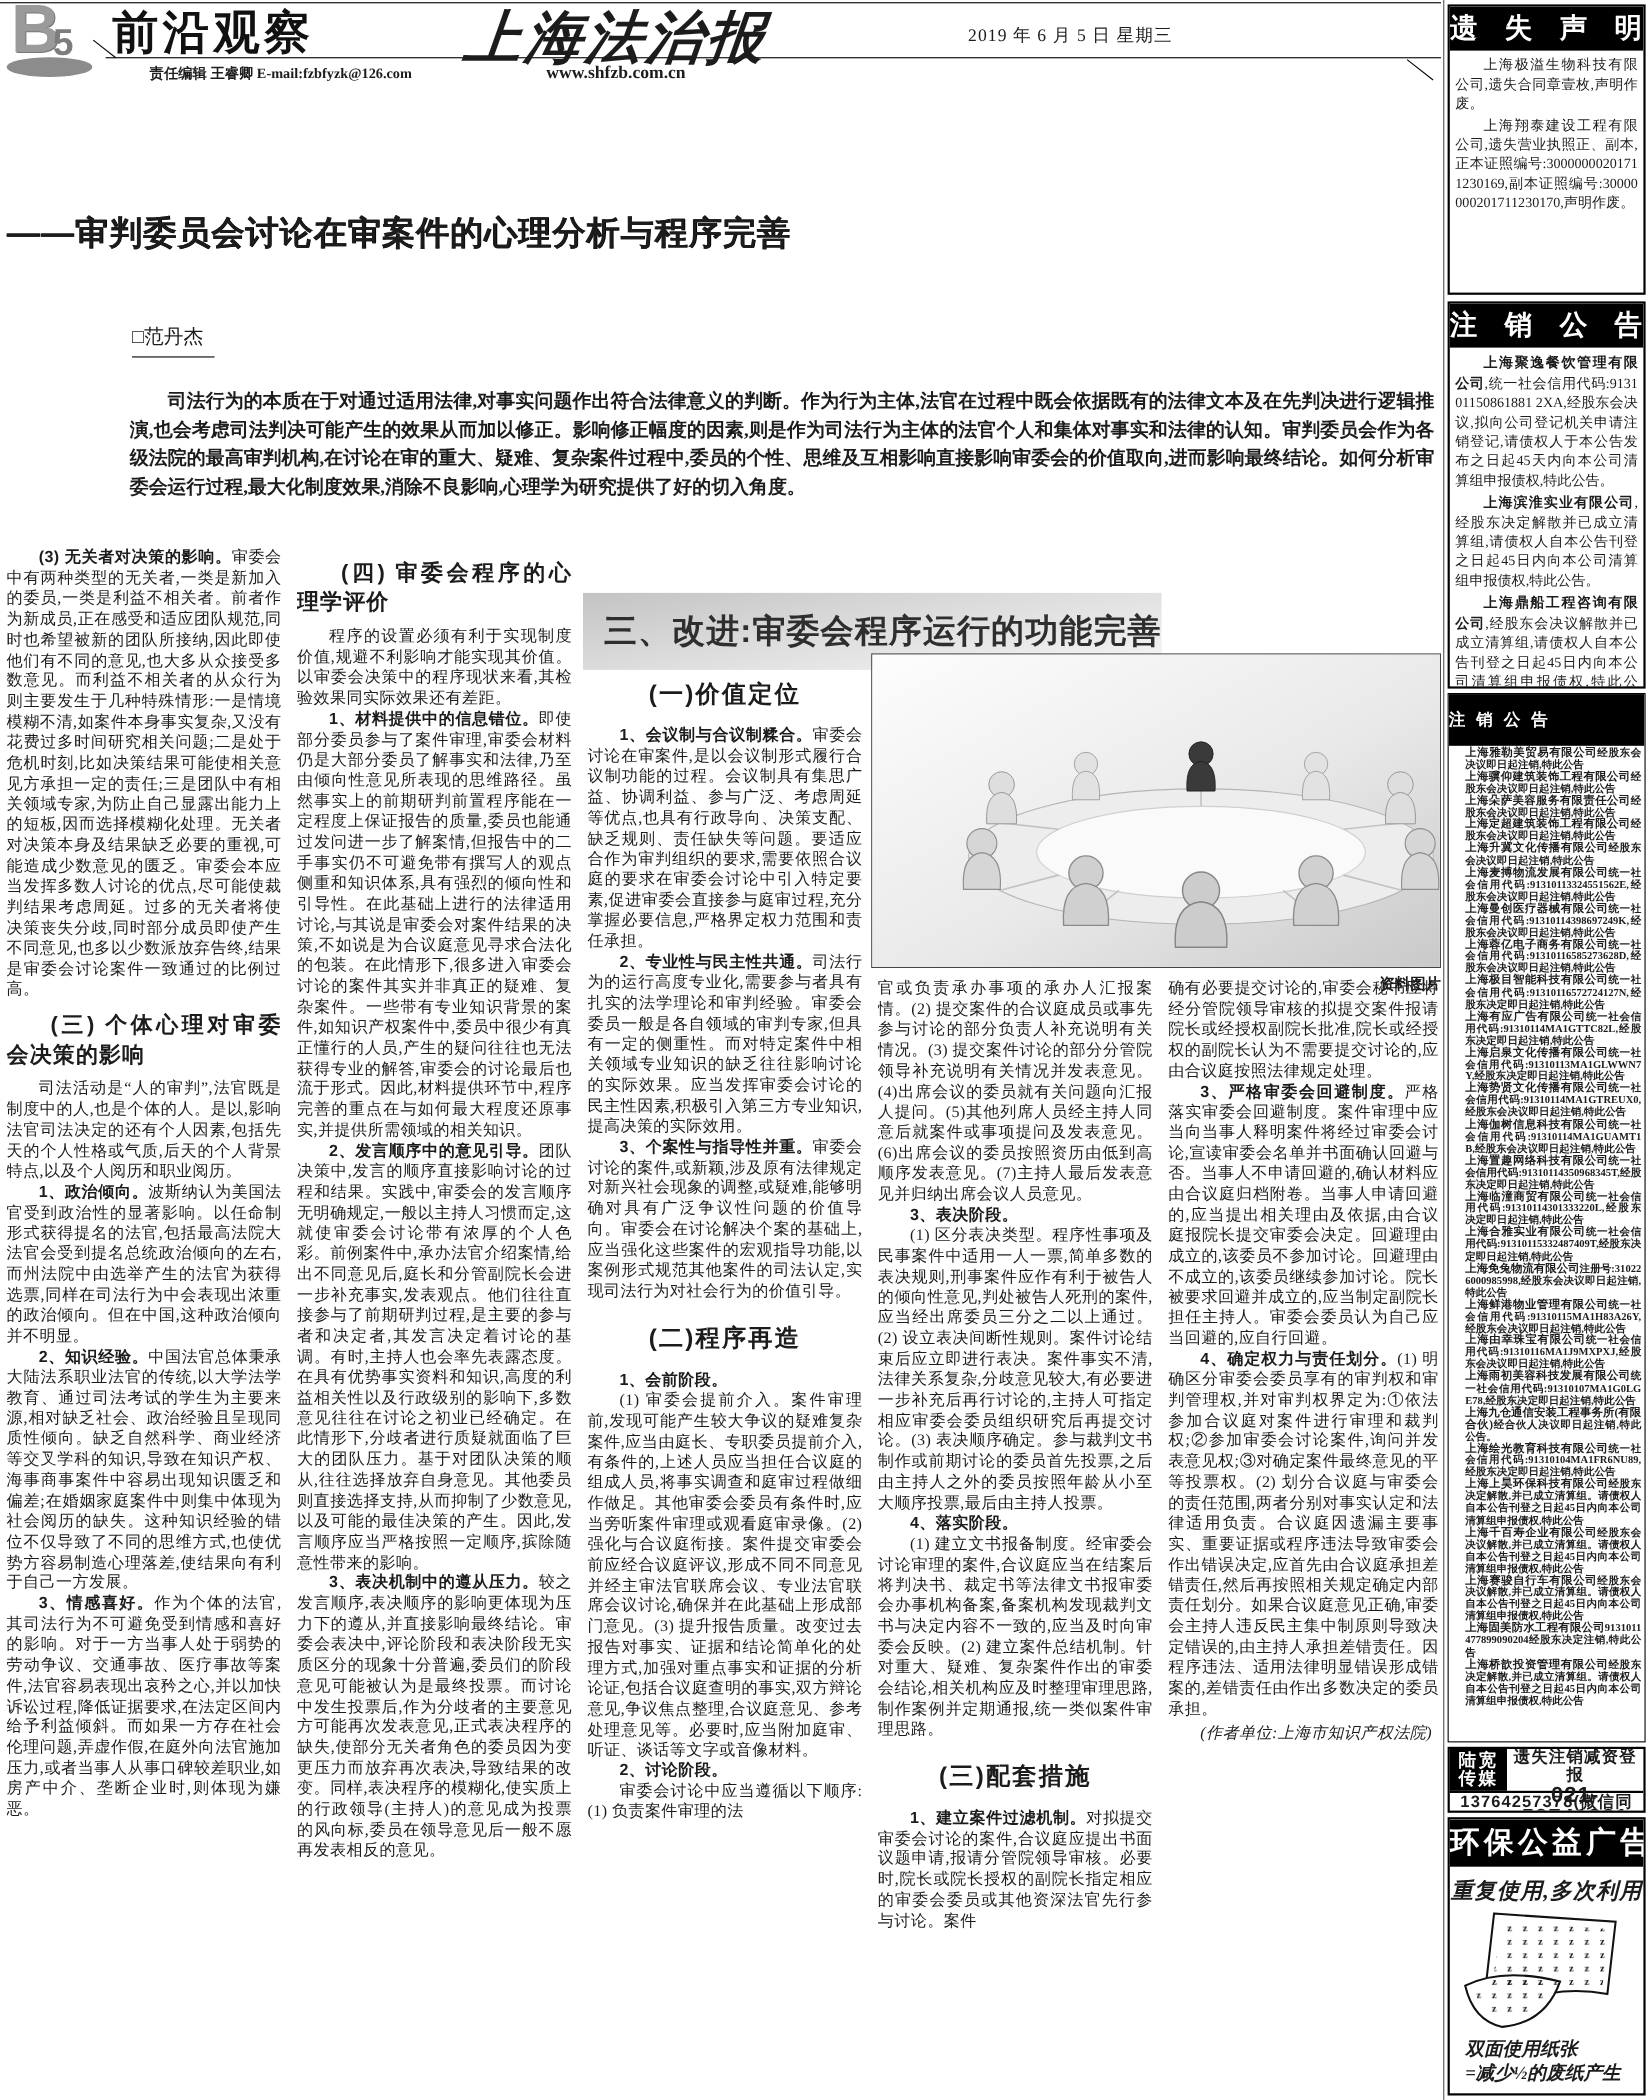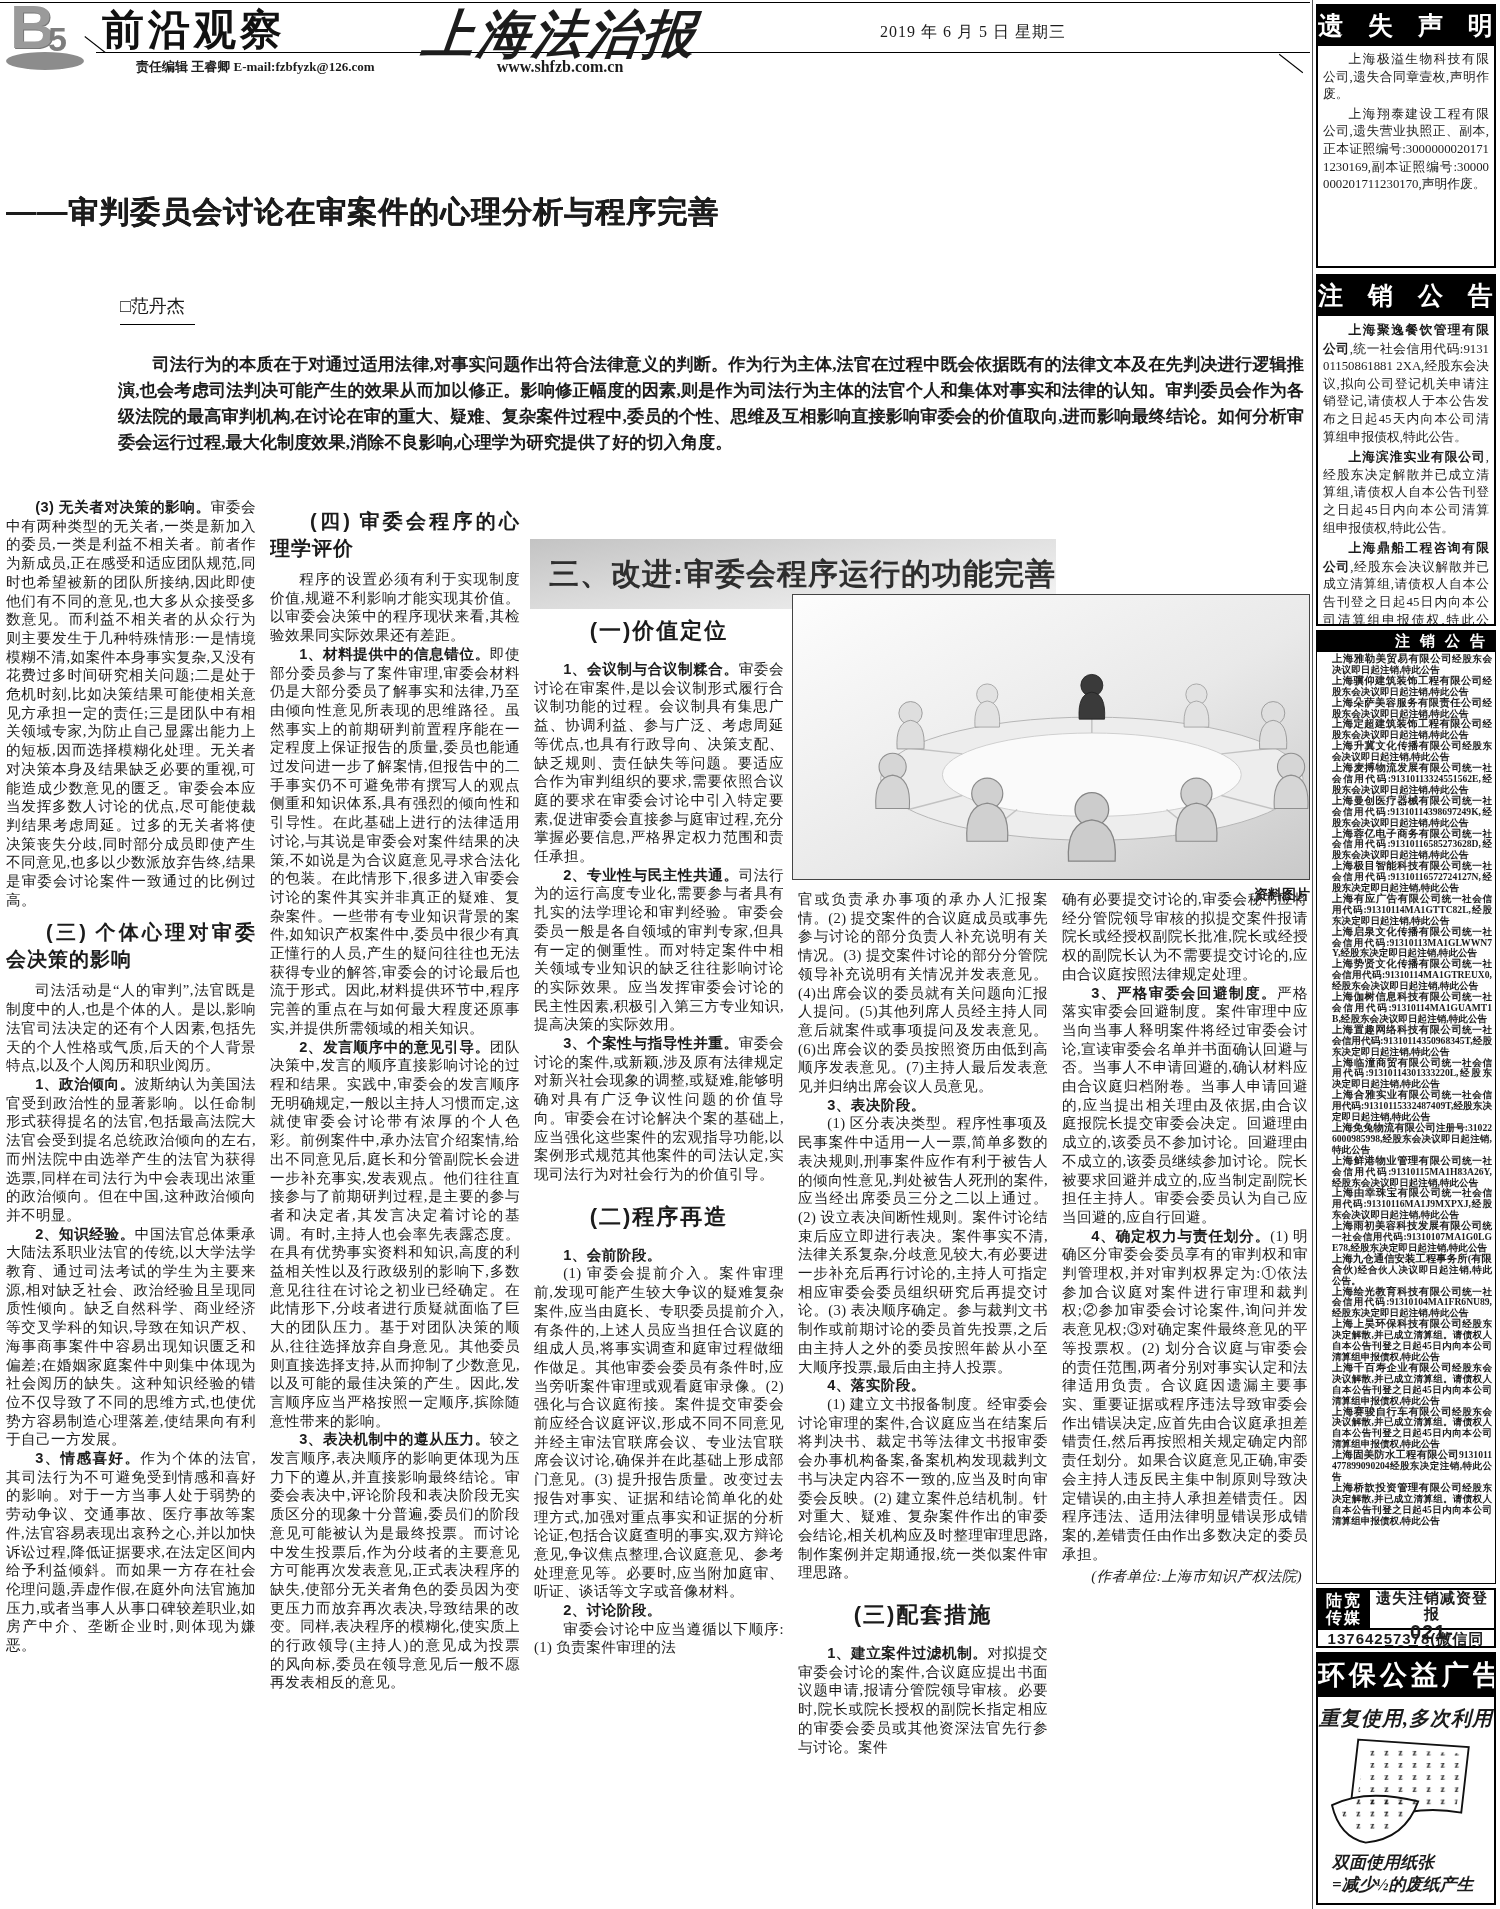--- a/index.html
+++ b/index.html
@@ -58,22 +58,22 @@
   .vrule{position:absolute;left:1312px;top:0;height:1909px;border-left:1px solid #555;}
   .sbox{position:absolute;left:1316px;width:180px;border:2px solid #000;box-sizing:border-box;background:#fff;overflow:hidden;}
   .sbox .shead{background:#000;color:#fff;text-align:center;font-family:"Liberation Sans",sans-serif;
                font-weight:bold;font-size:25px;letter-spacing:9px;padding:3px 0 4px 0;white-space:nowrap;}
   .sbody{padding:5px 5px;}
   .notice{margin:0 0 2px 0;font-size:12.8px;line-height:17.6px;text-align:justify;text-indent:2em;word-break:break-all;}
   .notice b{font-family:"Liberation Sans",sans-serif;}
   #loss-box{top:4px;height:264px;}
   #cancel-box{top:274px;height:352px;}
   #dense-box{top:630px;height:954px;border-width:1.5px;}
-  #dense-box .shead2{background:#000;color:#fff;text-align:right;font-weight:900;font-size:15px;
-                     letter-spacing:10px;font-family:"Liberation Sans",sans-serif;padding:1px 0;}
+  #dense-box .shead2{background:#000;color:#fff;text-align:left;font-weight:900;font-size:15px;
+                     letter-spacing:10px;font-family:"Liberation Sans",sans-serif;padding:14px 0;}
   .dense-body{padding:2px 3px;margin-left:12px;}
   .dense{margin:0;font-size:9.6px;line-height:10.9px;text-align:justify;word-break:break-all;font-weight:bold;}
   .dense b{font-size:10.4px;}
   
   #ad-box{top:1588px;height:60px;border-width:2.5px;}
   .ad-row1{display:flex;height:38px;border-bottom:2px solid #000;}
   .ad-brand{width:52px;background:#000;color:#fff;display:flex;flex-direction:column;align-items:center;justify-content:center;
             font-family:"Liberation Sans",sans-serif;font-weight:900;font-size:16px;line-height:17px;letter-spacing:2px;}
   .ad-main{flex:1;text-align:center;font-family:"Liberation Sans",sans-serif;font-weight:900;}
   .ad-label{font-size:15px;line-height:16px;letter-spacing:1px;}

